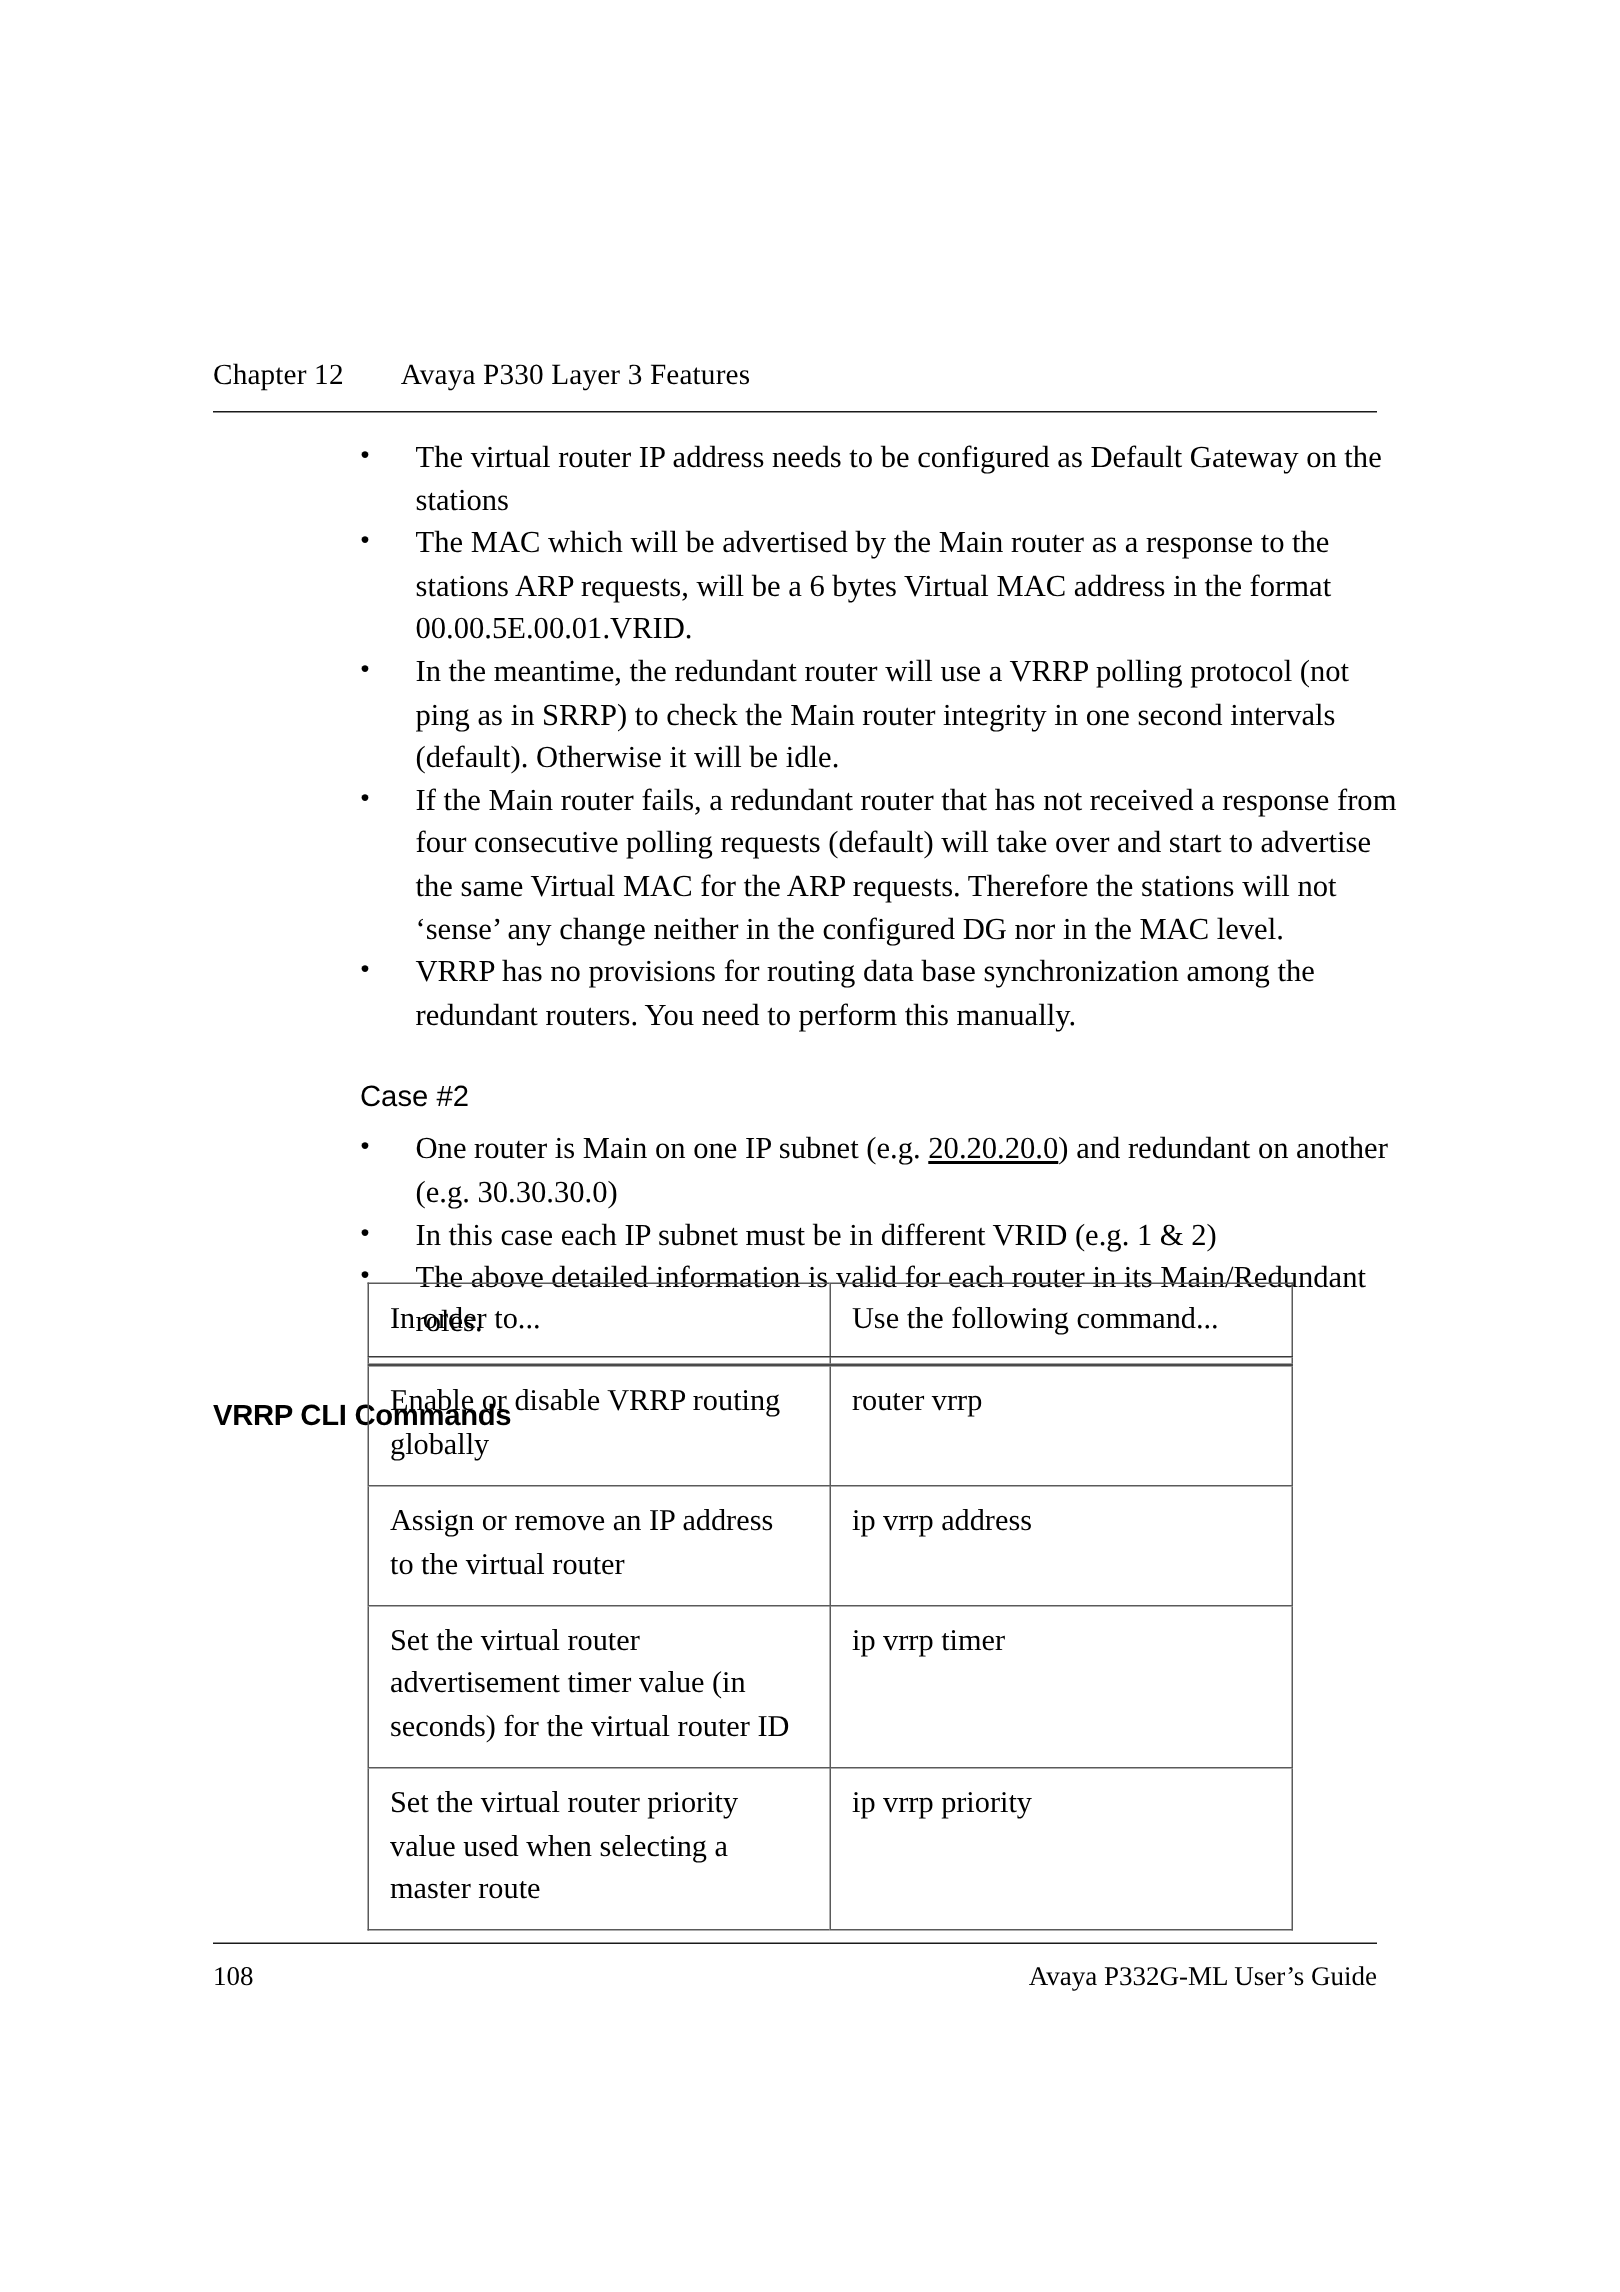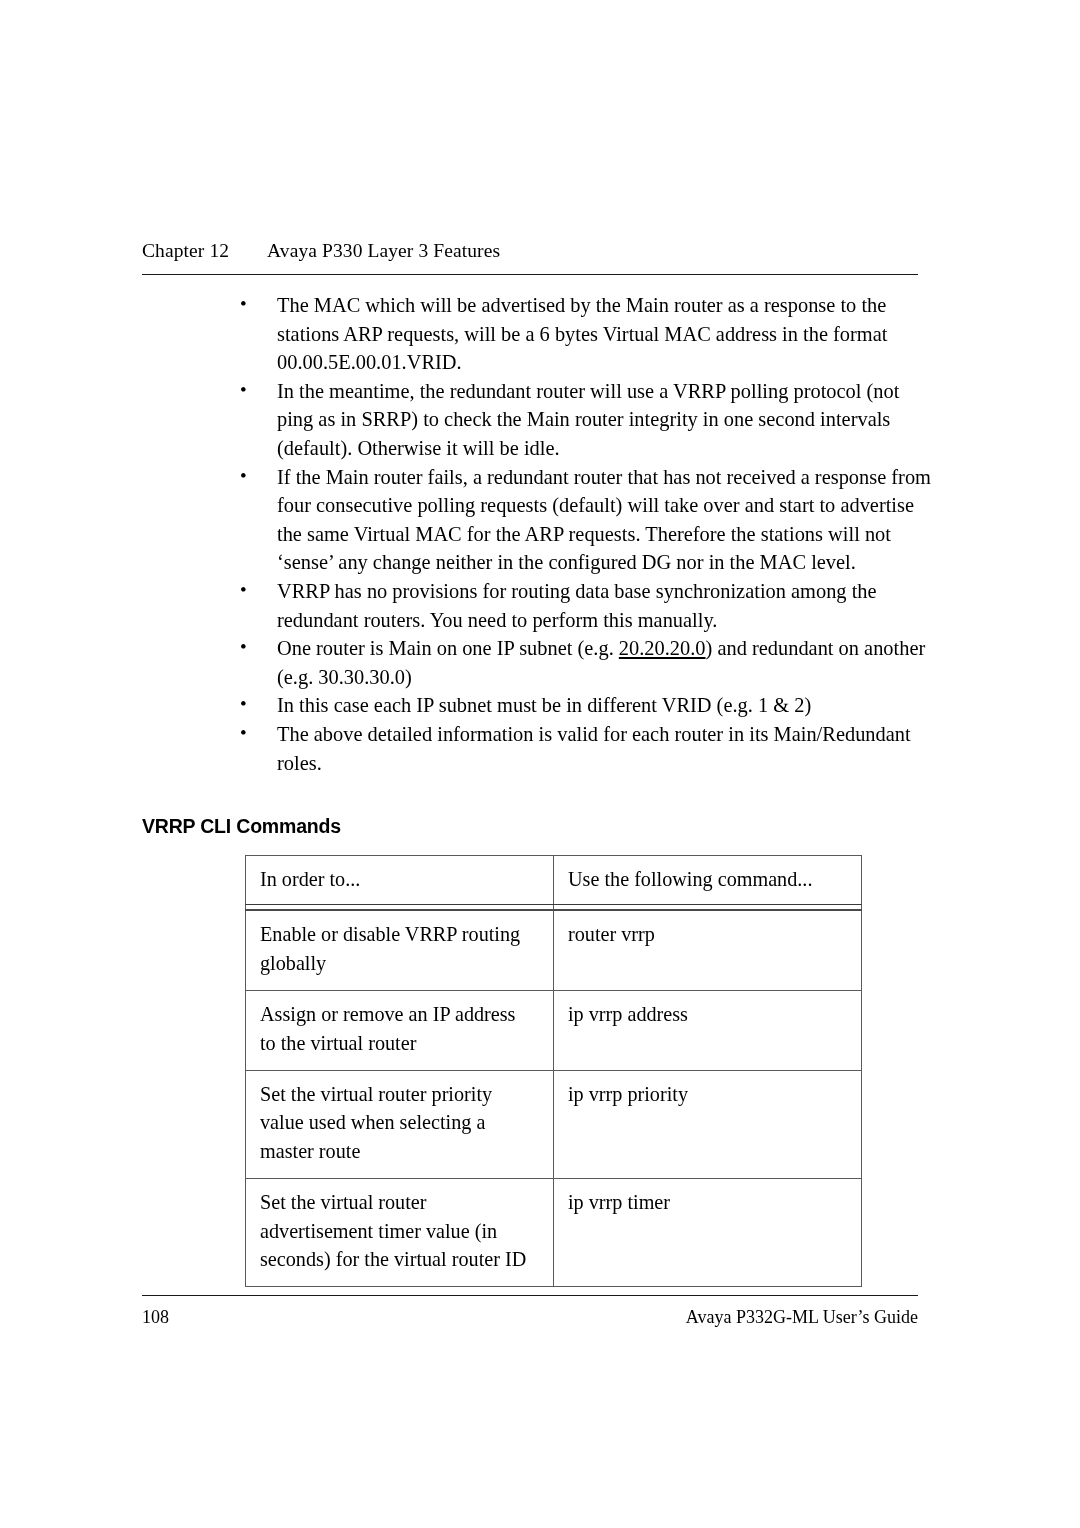--- a/index.html
+++ b/index.html
@@ -170,26 +170,28 @@
 <div class="page">
 
   <div class="running-head">
     <span class="chapter-no">Chapter 12</span><span class="chapter-title">Avaya P330 Layer 3 Features</span>
   </div>
   <div class="head-rule"></div>
 
   <div class="content">
 
     <ul class="bullets">
+      <li>The virtual router IP address needs to be configured as Default Gateway on the stations</li>
       <li>The MAC which will be advertised by the Main router as a response to the stations ARP requests, will be a 6 bytes Virtual MAC address in the format 00.00.5E.00.01.VRID.</li>
       <li>In the meantime, the redundant router will use a VRRP polling protocol (not ping as in SRRP) to check the Main router integrity in one second intervals (default). Otherwise it will be idle.</li>
       <li>If the Main router fails, a redundant router that has not received a response from four consecutive polling requests (default) will take over and start to advertise the same Virtual MAC for the ARP requests. Therefore the stations will not ‘sense’ any change neither in the configured DG nor in the MAC level.</li>
       <li>VRRP has no provisions for routing data base synchronization among the redundant routers. You need to perform this manually.</li>
     </ul>
 
+    <div class="case-heading">Case #2</div>
 
     <ul class="bullets">
       <li><span>One router is Main on one IP subnet (e.g. </span><u class="ul-link">20.20.20.0</u><span>) and redundant on another (e.g. 30.30.30.0)</span></li>
       <li>In this case each IP subnet must be in different VRID (e.g. 1 &amp; 2)</li>
       <li>The above detailed information is valid for each router in its Main/Redundant roles.</li>
     </ul>
 
     <div class="section-heading">VRRP CLI Commands</div>
   </div>
 
@@ -210,26 +212,26 @@
         </tr>
         <tr>
           <td>Enable or disable VRRP routing globally</td>
           <td>router vrrp</td>
         </tr>
         <tr>
           <td>Assign or remove an IP address to the virtual router</td>
           <td>ip vrrp address</td>
         </tr>
         <tr>
+          <td>Set the virtual router advertisement timer value (in seconds) for the virtual router ID</td>
+          <td>ip vrrp timer</td>
+        </tr>
+        <tr>
           <td>Set the virtual router priority value used when selecting a master route</td>
           <td>ip vrrp priority</td>
-        </tr>
-        <tr>
-          <td>Set the virtual router advertisement timer value (in seconds) for the virtual router ID</td>
-          <td>ip vrrp timer</td>
         </tr>
       </tbody>
     </table>
   </div>
 
   <div class="foot-rule"></div>
   <div class="footer">
     <span class="page-number">108</span>
     <span class="guide-title">Avaya P332G-ML User’s Guide</span>
   </div>

